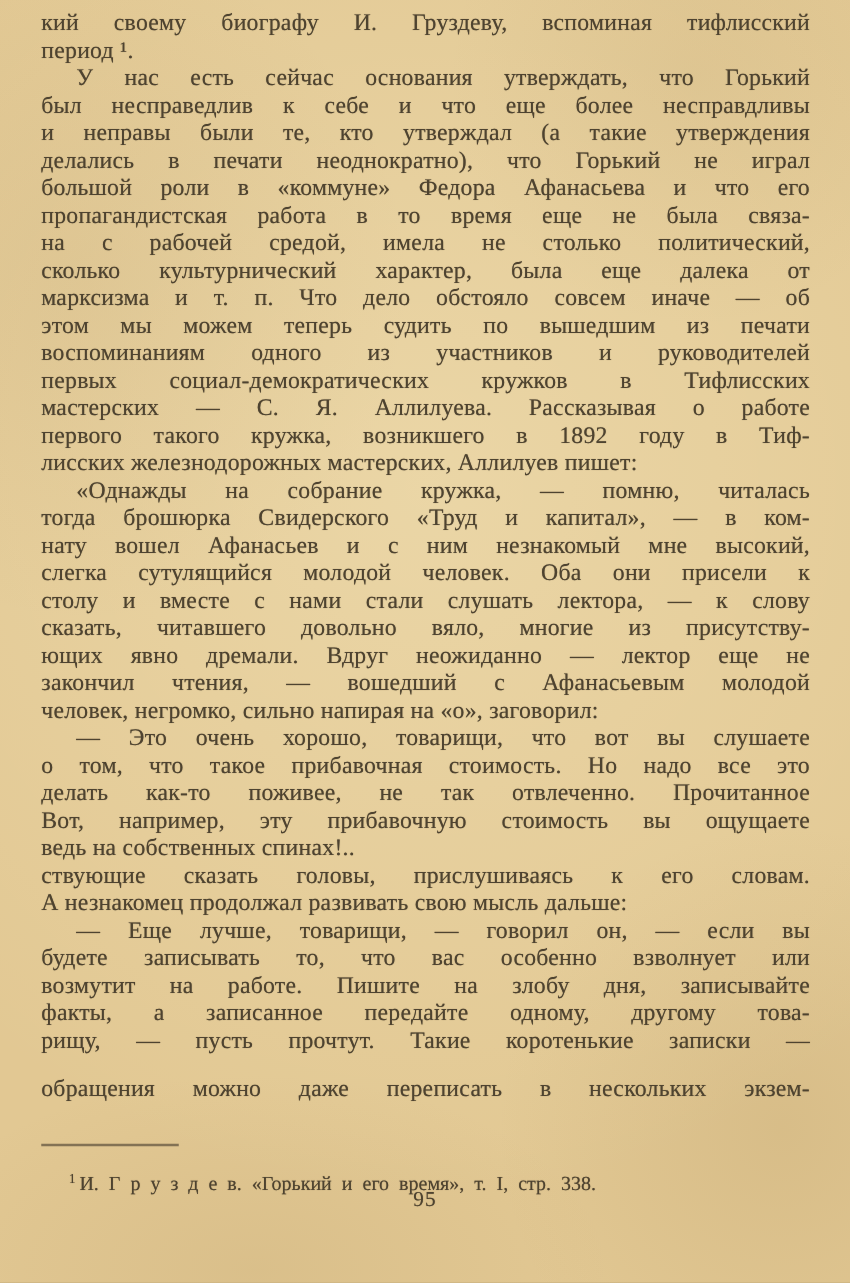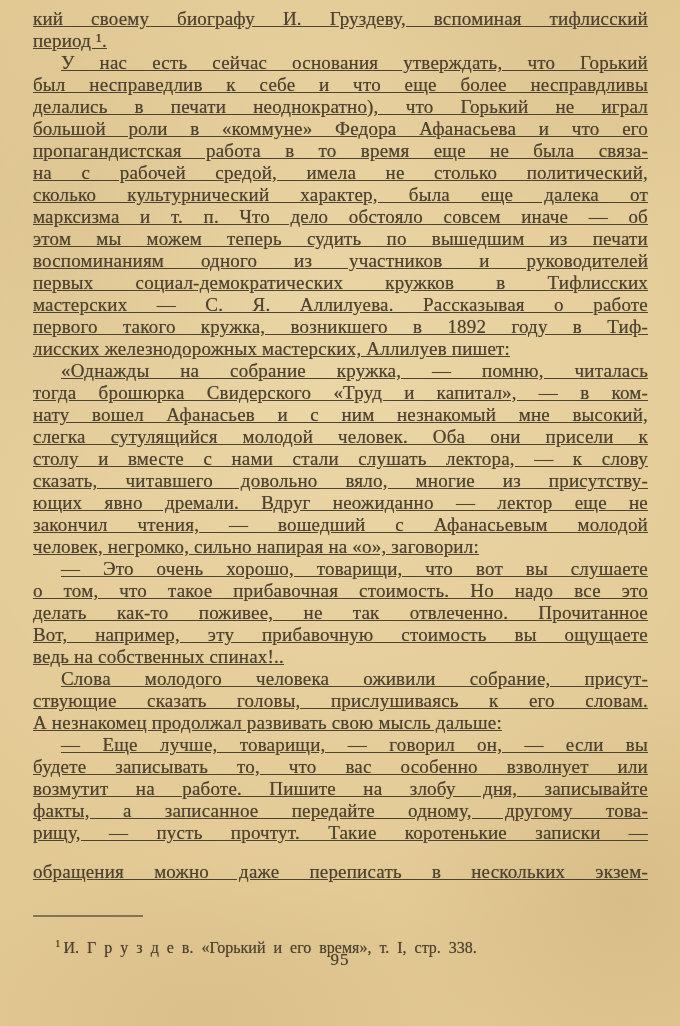--- a/index.html
+++ b/index.html
@@ -34,21 +34,20 @@
     width: 615px;
   }
   .para { margin: 0; padding: 0; }
   .line {
     font-size: 19px;
     line-height: 22px;
     letter-spacing: 0.2px;
     text-align: justify;
     text-align-last: justify;
     white-space: normal;
-    text-decoration: underline;
   }
   .para .line:last-child { text-align-last: left; }
   .para.justify-last .line:last-child { text-align-last: justify; margin-top: 17px; }
   .line.indent { text-indent: 28px; }
   .footnote-rule {
     position: absolute;
     left: 33px;
     top: 915px;
     width: 110px;
     height: 2px;
@@ -85,20 +84,21 @@
 
 <div class="page">
   <div class="text-block" id="text-block">
       <div class="para">
         <div class="line">кий своему биографу И. Груздеву, вспоминая тифлисский</div>
         <div class="line">период ¹.</div>
       </div>
       <div class="para">
         <div class="line indent">У нас есть сейчас основания утверждать, что Горький</div>
         <div class="line">был несправедлив к себе и что еще более несправдливы</div>
+        <div class="line">и неправы были те, кто утверждал (а такие утверждения</div>
         <div class="line">делались в печати неоднократно), что Горький не играл</div>
         <div class="line">большой роли в «коммуне» Федора Афанасьева и что его</div>
         <div class="line">пропагандистская работа в то время еще не была связа-</div>
         <div class="line">на с рабочей средой, имела не столько политический,</div>
         <div class="line">сколько культурнический характер, была еще далека от</div>
         <div class="line">марксизма и т. п. Что дело обстояло совсем иначе — об</div>
         <div class="line">этом мы можем теперь судить по вышедшим из печати</div>
         <div class="line">воспоминаниям одного из участников и руководителей</div>
         <div class="line">первых социал-демократических кружков в Тифлисских</div>
         <div class="line">мастерских — С. Я. Аллилуева. Рассказывая о работе</div>
@@ -117,21 +117,20 @@
         <div class="line">человек, негромко, сильно напирая на «о», заговорил:</div>
       </div>
       <div class="para">
         <div class="line indent">— Это очень хорошо, товарищи, что вот вы слушаете</div>
         <div class="line">о том, что такое прибавочная стоимость. Но надо все это</div>
         <div class="line">делать как-то поживее, не так отвлеченно. Прочитанное</div>
         <div class="line">Вот, например, эту прибавочную стоимость вы ощущаете</div>
         <div class="line">ведь на собственных спинах!..</div>
       </div>
       <div class="para">
-        <div class="line indent">Слова молодого человека оживили собрание, присут-</div>
         <div class="line">ствующие сказать головы, прислушиваясь к его словам.</div>
         <div class="line">А незнакомец продолжал развивать свою мысль дальше:</div>
       </div>
       <div class="para justify-last">
         <div class="line indent">— Еще лучше, товарищи, — говорил он, — если вы</div>
         <div class="line">будете записывать то, что вас особенно взволнует или</div>
         <div class="line">возмутит на работе. Пишите на злобу дня, записывайте</div>
         <div class="line">факты, а записанное передайте одному, другому това-</div>
         <div class="line">рищу, — пусть прочтут. Такие коротенькие записки —</div>
         <div class="line">обращения можно даже переписать в нескольких экзем-</div>

